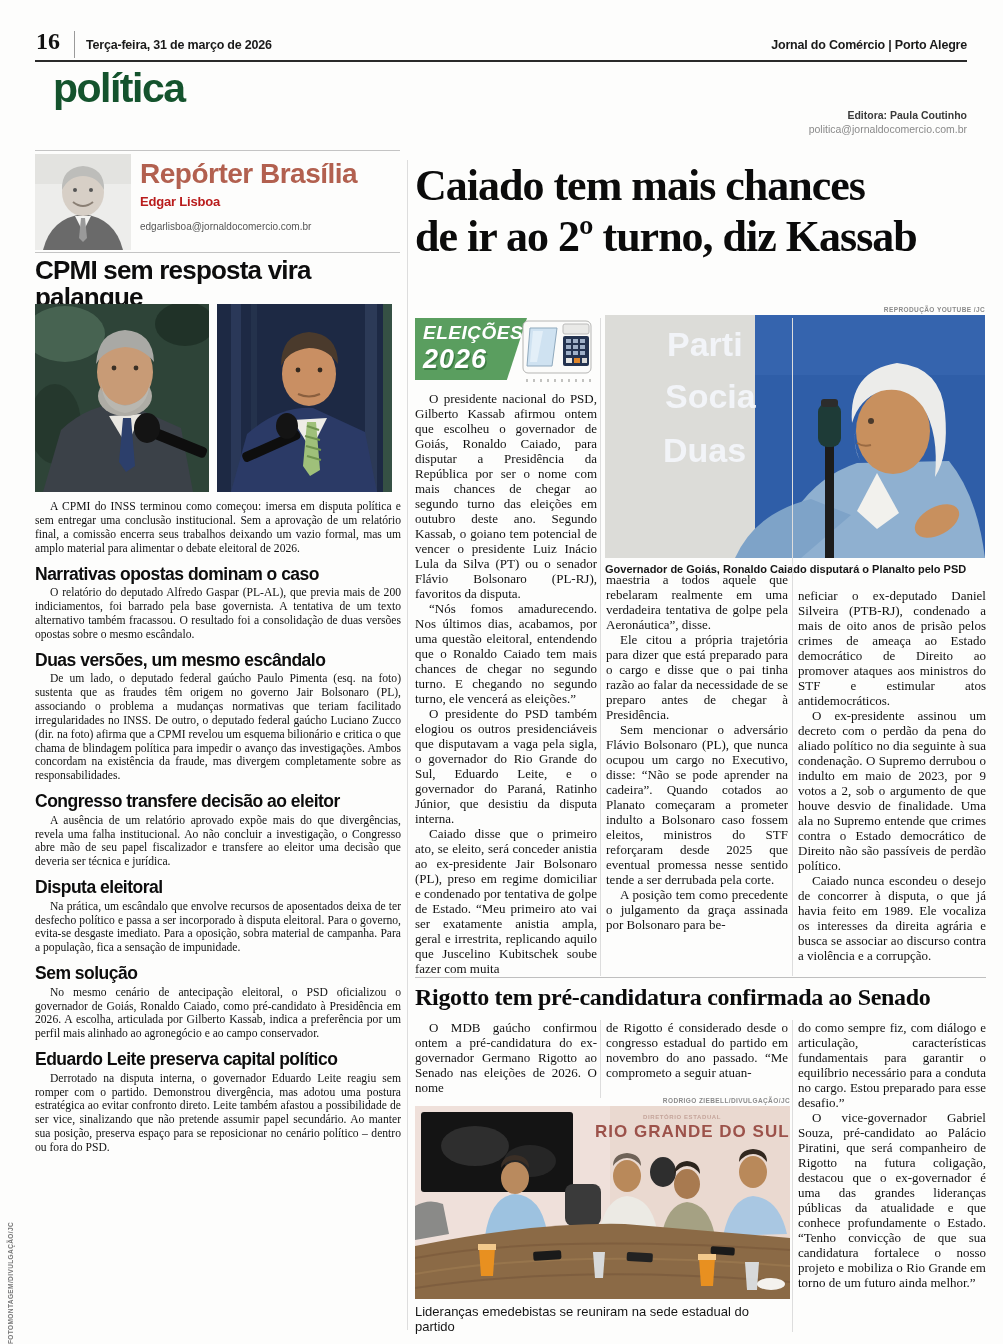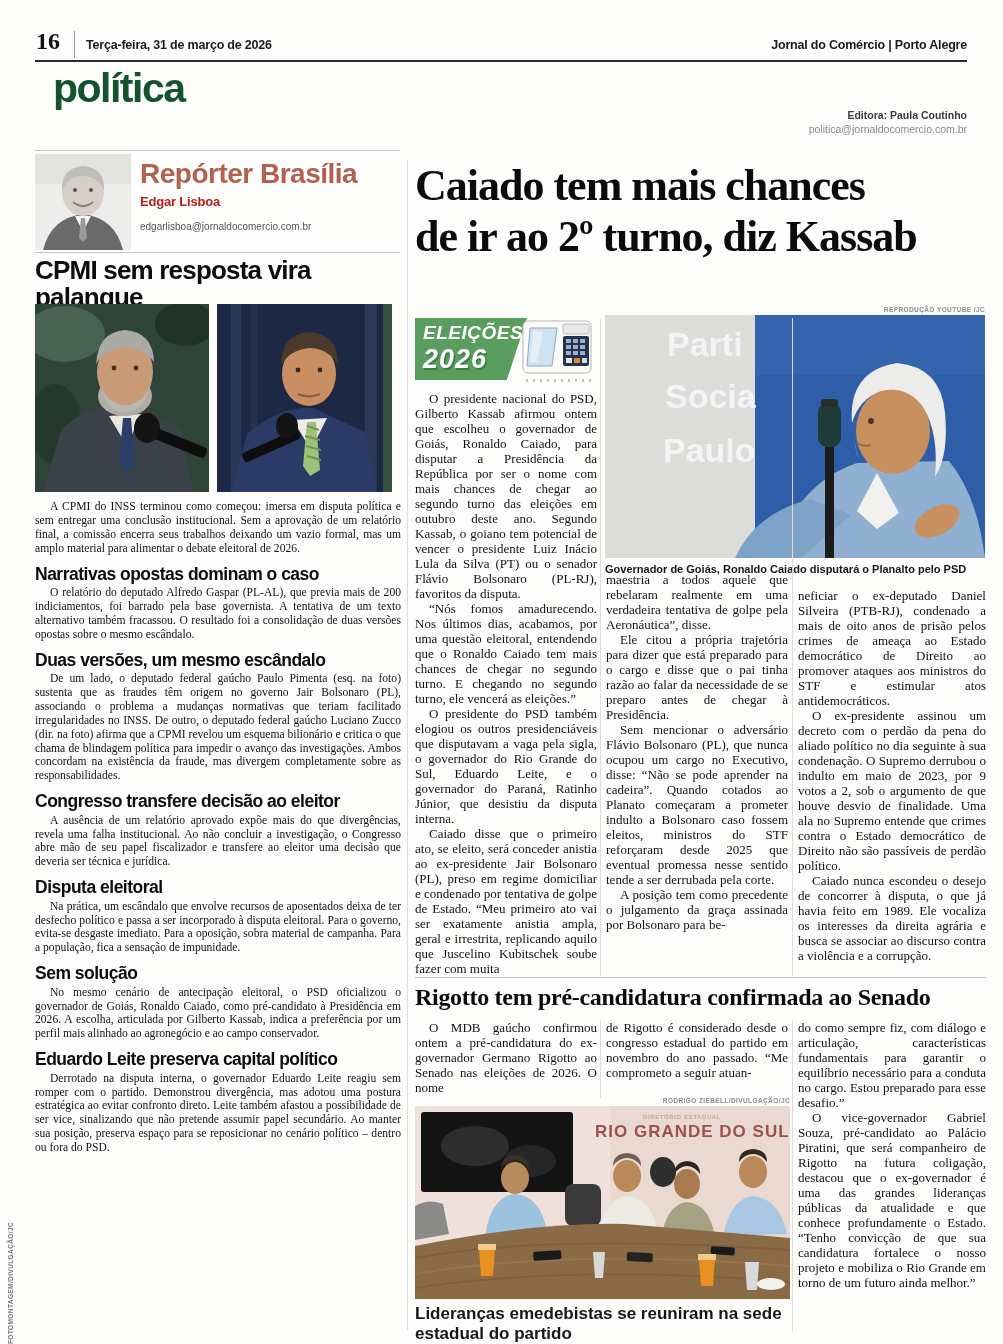--- a/index.html
+++ b/index.html
@@ -66,21 +66,21 @@
   .col3{left:798px;top:588px;width:188px;height:389px;}
 
   
   .rig-rule{left:415px;top:977px;width:571px;height:1px;background:#bfbfbf;}
   .rig-hl{left:415px;top:984px;width:575px;font-size:24px;font-weight:bold;letter-spacing:-.3px;color:#0b0b0b;font-family:"Liberation Serif",serif;}
   .rcol1{left:415px;top:1020px;width:182px;height:76px;}
   .rcol2{left:606px;top:1020px;width:182px;height:76px;}
   .rcol3{left:798px;top:1020px;width:188px;height:312px;}
   .r-credit{left:415px;top:1097px;width:375px;text-align:right;}
   .r-photo{left:415px;top:1106px;width:375px;height:193px;}
-  .r-caption{left:415px;top:1304px;width:375px;font-family:"Liberation Sans",sans-serif;font-size:17px;font-weight:bold;color:#161616;}
+  .r-caption{left:415px;top:1304px;width:375px;font-family:"Liberation Sans",sans-serif;font-size:13px;font-weight:normal;color:#161616;}
 
   .photo-bg-word{position:absolute;color:#f2f4f8;font-family:"Liberation Sans",sans-serif;font-weight:bold;}
   .rs-word{position:absolute;color:#9c524a;font-family:"Liberation Sans",sans-serif;font-weight:bold;letter-spacing:1px;}
   .rs-word-small{position:absolute;color:#c4a49a;font-family:"Liberation Sans",sans-serif;font-weight:bold;letter-spacing:.6px;}
 </style>
 </head>
 <body>
 
 <div class="page">
 
@@ -240,21 +240,21 @@
       <path d="M252,128 Q258,132 266,130" stroke="#9a6a42" stroke-width="2" fill="none"></path>
 
       <ellipse cx="332" cy="206" rx="24" ry="14" fill="#c8905e" transform="rotate(-28 332 206)"></ellipse>
 
       <rect x="220" y="118" width="9" height="125" fill="#1c1c1c"></rect>
       <rect x="213" y="88" width="23" height="44" rx="9" fill="#1e3b37"></rect>
       <rect x="216" y="84" width="17" height="8" rx="3" fill="#2c2c2c"></rect>
     </svg>
     <span class="photo-bg-word" style="left:62px;top:10px;font-size:34px;">Parti</span>
     <span class="photo-bg-word" style="left:60px;top:62px;font-size:34px;">Socia</span>
-    <span class="photo-bg-word" style="left:58px;top:116px;font-size:34px;">Paulo</span>
+    <span class="photo-bg-word" style="left:58px;top:116px;font-size:34px;">Duas</span>
   </div>
   <div class="abs m-caption">Governador de Goiás, Ronaldo Caiado disputará o Planalto pelo PSD</div>
 
   <div class="vrule" style="left:600px;top:318px;height:658px;"></div>
   <div class="vrule" style="left:792px;top:318px;height:658px;"></div>
 
   <div class="mcol col1">
       <p>O presidente nacional do PSD, Gilberto Kassab afirmou ontem que escolheu o governador de Goiás, Ronaldo Caiado, para disputar a Presidência da República por ser o nome com mais chances de chegar ao segundo turno das eleições em outubro deste ano. Segundo Kassab, o goiano tem potencial de vencer o presidente Luiz Inácio Lula da Silva (PT) ou o senador Flávio Bolsonaro (PL-RJ), favoritos da disputa.</p>
       <p>“Nós fomos amadurecendo. Nos últimos dias, acabamos, por uma questão eleitoral, entendendo que o Ronaldo Caiado tem mais chances de chegar no segundo turno. E chegando no segundo turno, ele vencerá as eleições.”</p>
       <p>O presidente do PSD também elogiou os outros presidenciáveis que disputavam a vaga pela sigla, o governador do Rio Grande do Sul, Eduardo Leite, e o governador do Paraná, Ratinho Júnior, que desistiu da disputa interna.</p>

